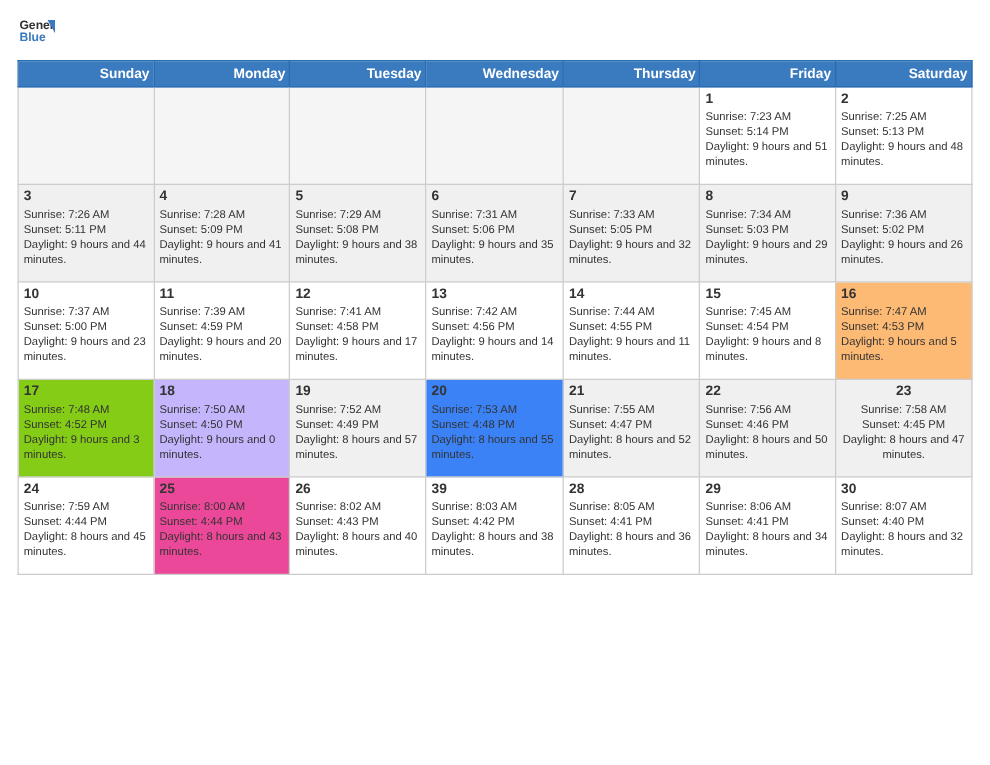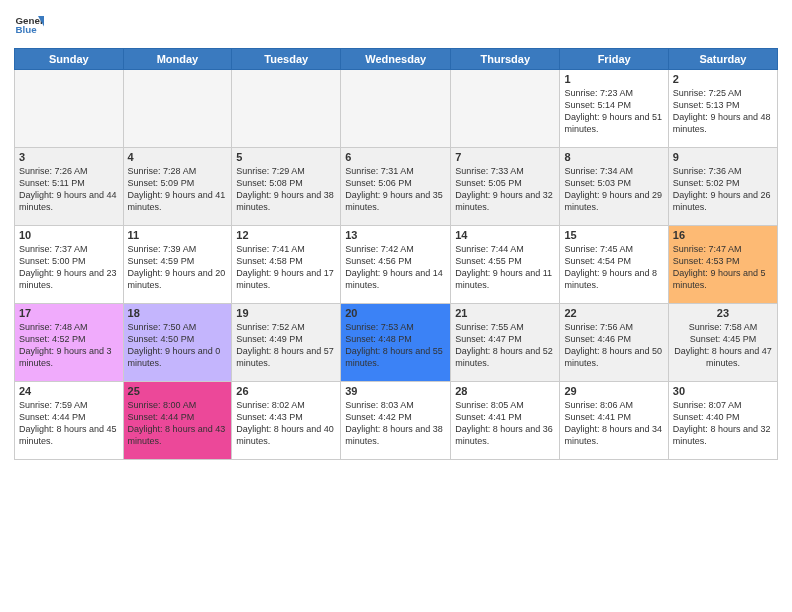--- a/index.html
+++ b/index.html
@@ -44,21 +44,21 @@
     }
     .calendar {
       width: 100%;
       border-collapse: collapse;
     }
     .calendar th {
       background: #3a7abf;
       color: #fff;
       font-size: 11px;
       padding: 4px 3px;
-      text-align: center;
+      text-align: right;
       border: 1px solid #2a6aaf;
       font-weight: bold;
     }
     .calendar td {
       vertical-align: top;
       border: 1px solid #ccc;
       padding: 3px 4px;
       width: 113px;
       height: 78px;
       font-size: 9.5px;
@@ -186,21 +186,21 @@
           <td style="background: rgb(255, 255, 255);">
             <span class="day-number">15</span>
             <div class="day-info">Sunrise: 7:45 AM<br>Sunset: 4:54 PM<br>Daylight: 9 hours and 8 minutes.</div>
           </td>
           <td style="background: #fdba74;">
             <span class="day-number">16</span>
             <div class="day-info">Sunrise: 7:47 AM<br>Sunset: 4:53 PM<br>Daylight: 9 hours and 5 minutes.</div>
           </td>
         </tr>
         <tr>
-          <td style="background: #f0abfc;">
+          <td style="background: #84cc16;">
             <span class="day-number">17</span>
             <div class="day-info">Sunrise: 7:48 AM<br>Sunset: 4:52 PM<br>Daylight: 9 hours and 3 minutes.</div>
           </td>
           <td style="background: #c4b5fd;">
             <span class="day-number">18</span>
             <div class="day-info">Sunrise: 7:50 AM<br>Sunset: 4:50 PM<br>Daylight: 9 hours and 0 minutes.</div>
           </td>
           <td style="background: rgb(240, 240, 240);">
             <span class="day-number">19</span>
             <div class="day-info">Sunrise: 7:52 AM<br>Sunset: 4:49 PM<br>Daylight: 8 hours and 57 minutes.</div>

